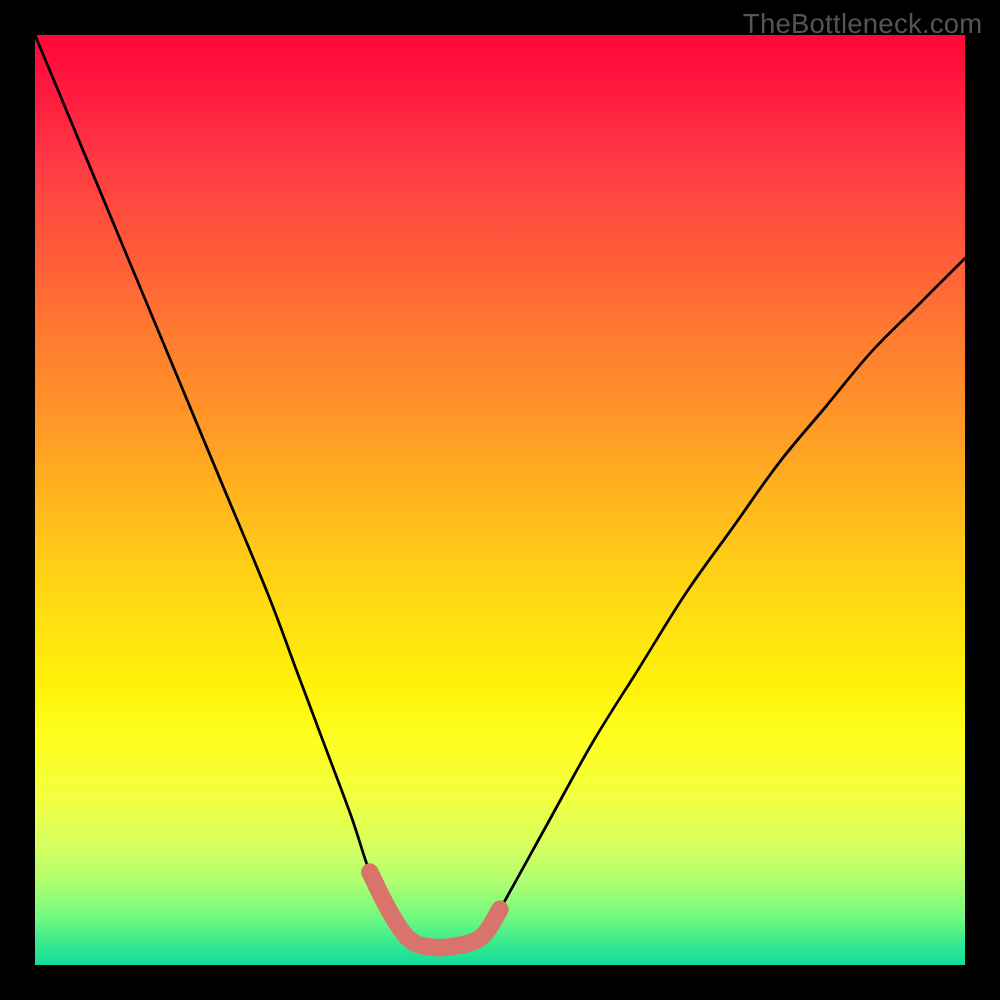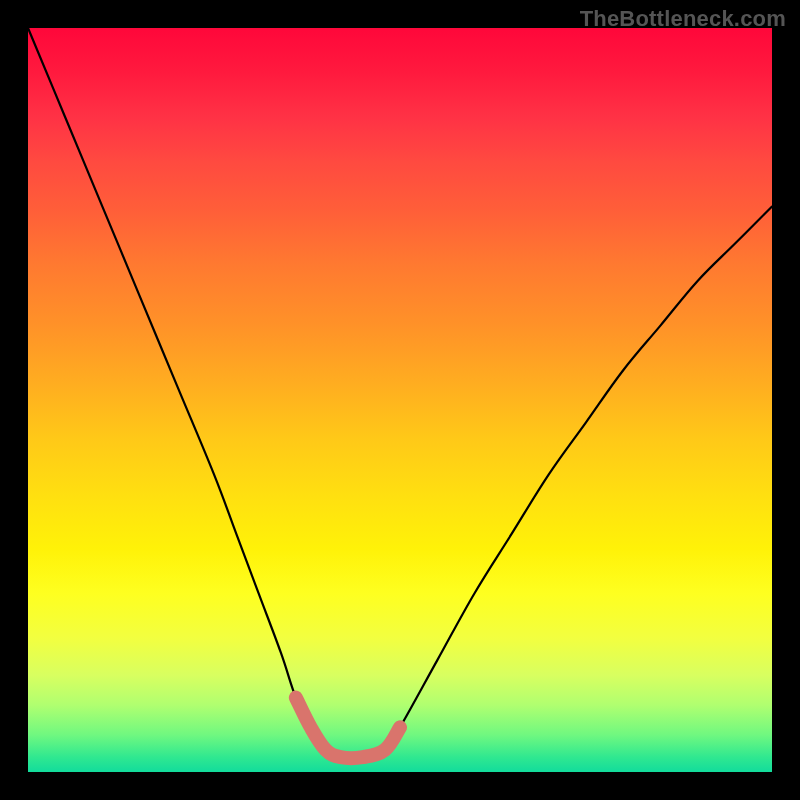--- a/index.html
+++ b/index.html
@@ -10,21 +10,21 @@
     position: relative;
     overflow: hidden;
     font-family: Arial, Helvetica, sans-serif;
   }
   .watermark {
     position: absolute;
     top: 6px;
     right: 14px;
     color: #555;
     font-size: 22px;
-    font-weight: 700;
+    font-weight: 400;
     letter-spacing: 0.2px;
     z-index: 10;
   }
   .plot-frame {
     position: absolute;
     left: 28px;
     top: 28px;
     width: 744px;
     height: 744px;
     background: linear-gradient(to bottom,

